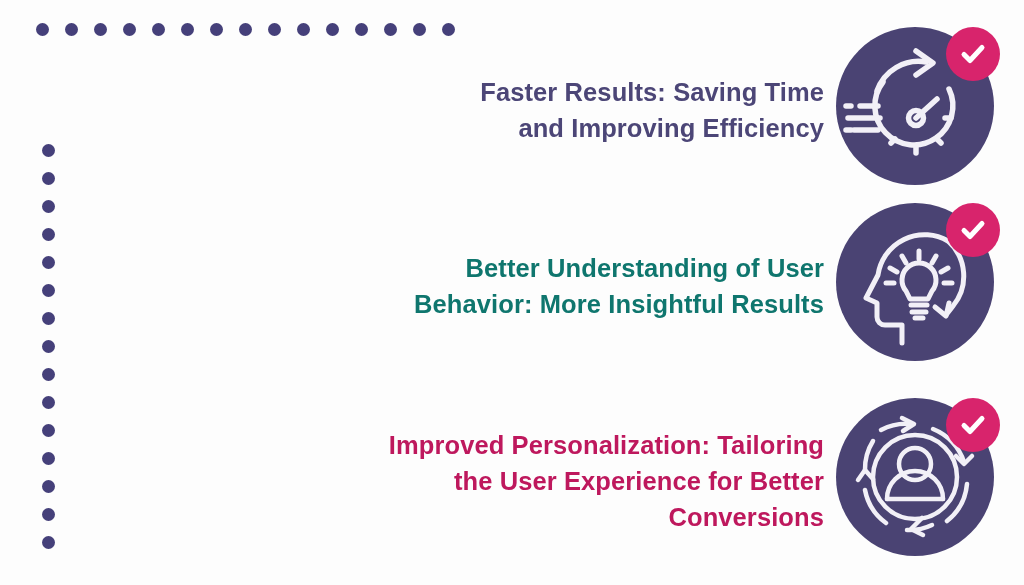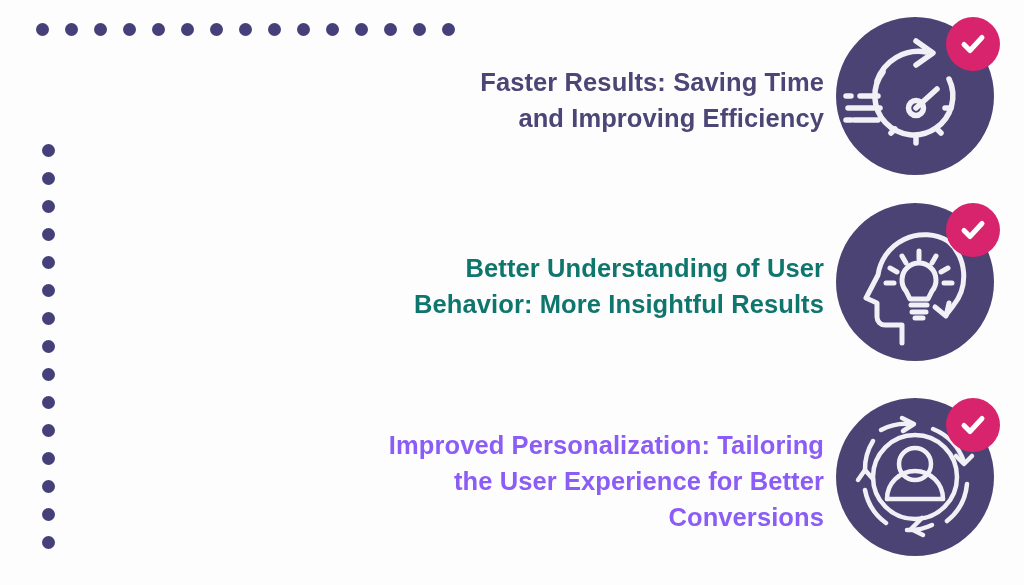--- a/index.html
+++ b/index.html
@@ -53,21 +53,21 @@
 
   
   .row {
     position: absolute;
     left: 300px;
     width: 700px;
     display: flex;
     align-items: center;
     justify-content: flex-end;
   }
-  #row-0 { top: 17px; }
+  #row-0 { top: 27px; }
   #row-1 { top: 203px; }
   #row-2 { top: 398px; }
 
   .row-text {
     color: #4c4677;
     font-size: 25.5px;
     font-weight: 600;
     line-height: 36px;
     text-align: right;
     letter-spacing: 0.1px;
@@ -221,21 +221,21 @@
       </svg>
       <div class="badge" style="background: rgb(216, 36, 108);">
         <svg width="30" height="30" viewBox="0 0 30 30">
           <path d="M 6 15.5 L 12 21.5 L 24 8.5" fill="none" stroke="#ffffff" stroke-width="5" stroke-linecap="round" stroke-linejoin="round"></path>
         </svg>
       </div>
     </div>
   </div>
 
   <div class="row" id="row-2">
-    <div class="row-text" style="color: #8b5cf6;">Improved Personalization: Tailoring
+    <div class="row-text" style="color: #be185d;">Improved Personalization: Tailoring
 the User Experience for Better
 Conversions</div>
     <div class="icon-wrap">
       <div class="icon-circle" style="background: rgb(74, 67, 115);"></div>
       <svg class="icon-art" viewBox="0 0 158 158">
         <g fill="none" stroke="#f2f0f7" stroke-width="4.5" stroke-linecap="round" stroke-linejoin="round">
 
           <circle cx="79" cy="79" r="42"></circle>
 
           <circle cx="79" cy="66" r="16"></circle>

